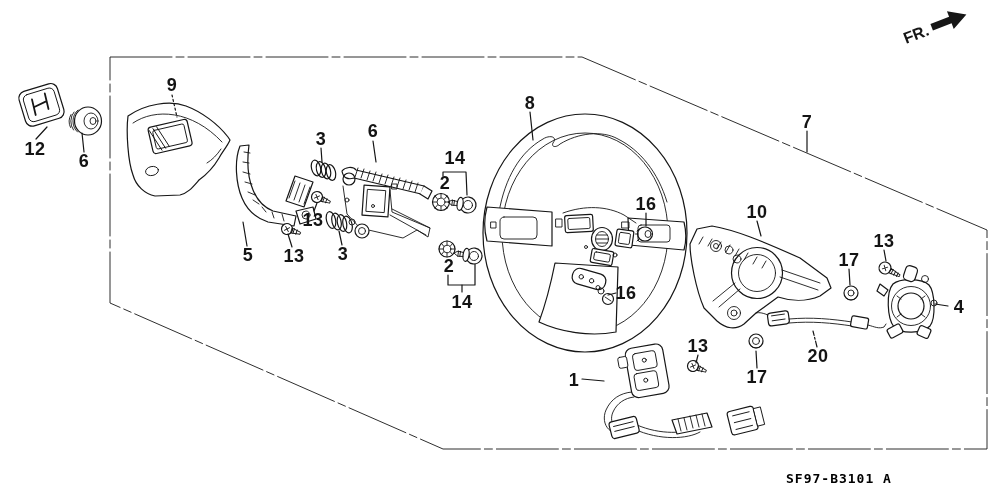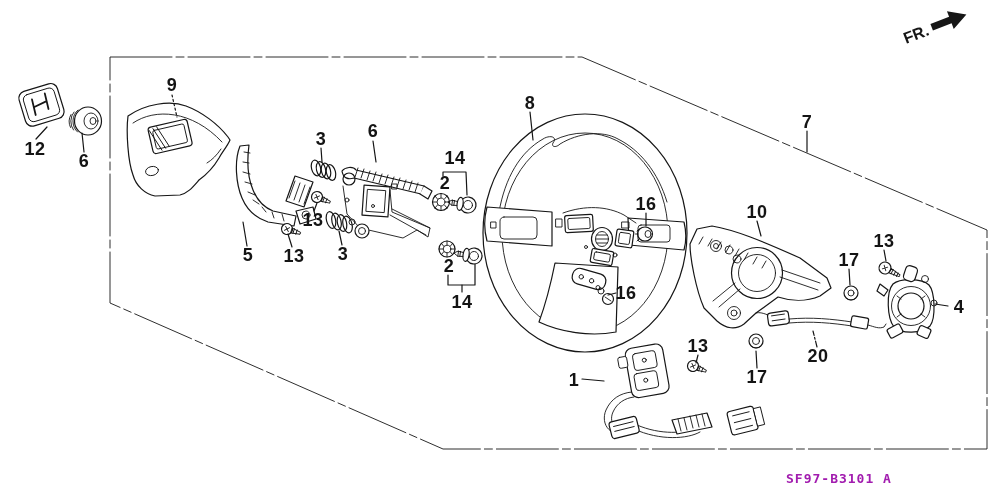--- a/index.html
+++ b/index.html
@@ -10,21 +10,21 @@
   svg *{stroke:#161616;fill:none;stroke-width:1.2;stroke-linecap:round;stroke-linejoin:round;}
   svg .w{fill:#ffffff;}
   svg .blk{fill:#161616;stroke:none;}
   svg .thin{stroke-width:0.9;}
   svg .thick{stroke-width:1.8;}
   svg text{stroke:none;fill:#161616;}
   .part-label{position:absolute;transform:translate(-50%,-50%);
       font:bold 18px "Liberation Sans",sans-serif;color:#141414;letter-spacing:0.5px;
       white-space:nowrap;}
   .code-text{position:absolute;left:786px;top:471px;
-      font:bold 13px "DejaVu Sans Mono",monospace;color:#a21caf;letter-spacing:1px;}
+      font:bold 13px "DejaVu Sans Mono",monospace;color:#000000;letter-spacing:1px;}
   .fr-text{font:bold 16px "Liberation Sans",sans-serif;}
 </style>
 </head>
 <body>
 
 <div id="stage">
 <svg width="1000" height="499" viewBox="0 0 1000 499">
 
   <g>
     <polygon points="110,57 582,57 987,230 987,449 443,449 110,303" stroke-dasharray="62 4 8 4" class="thin"></polygon>

